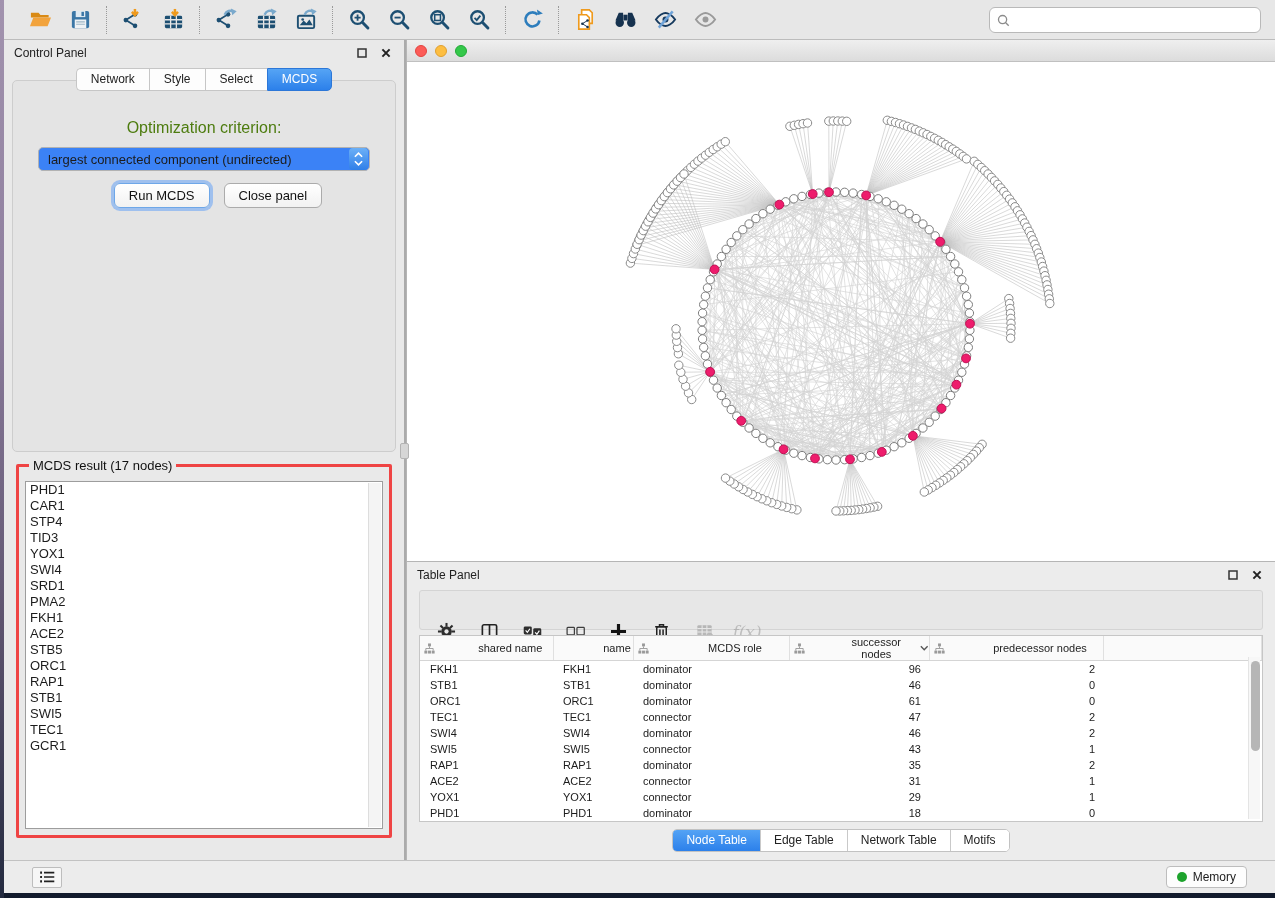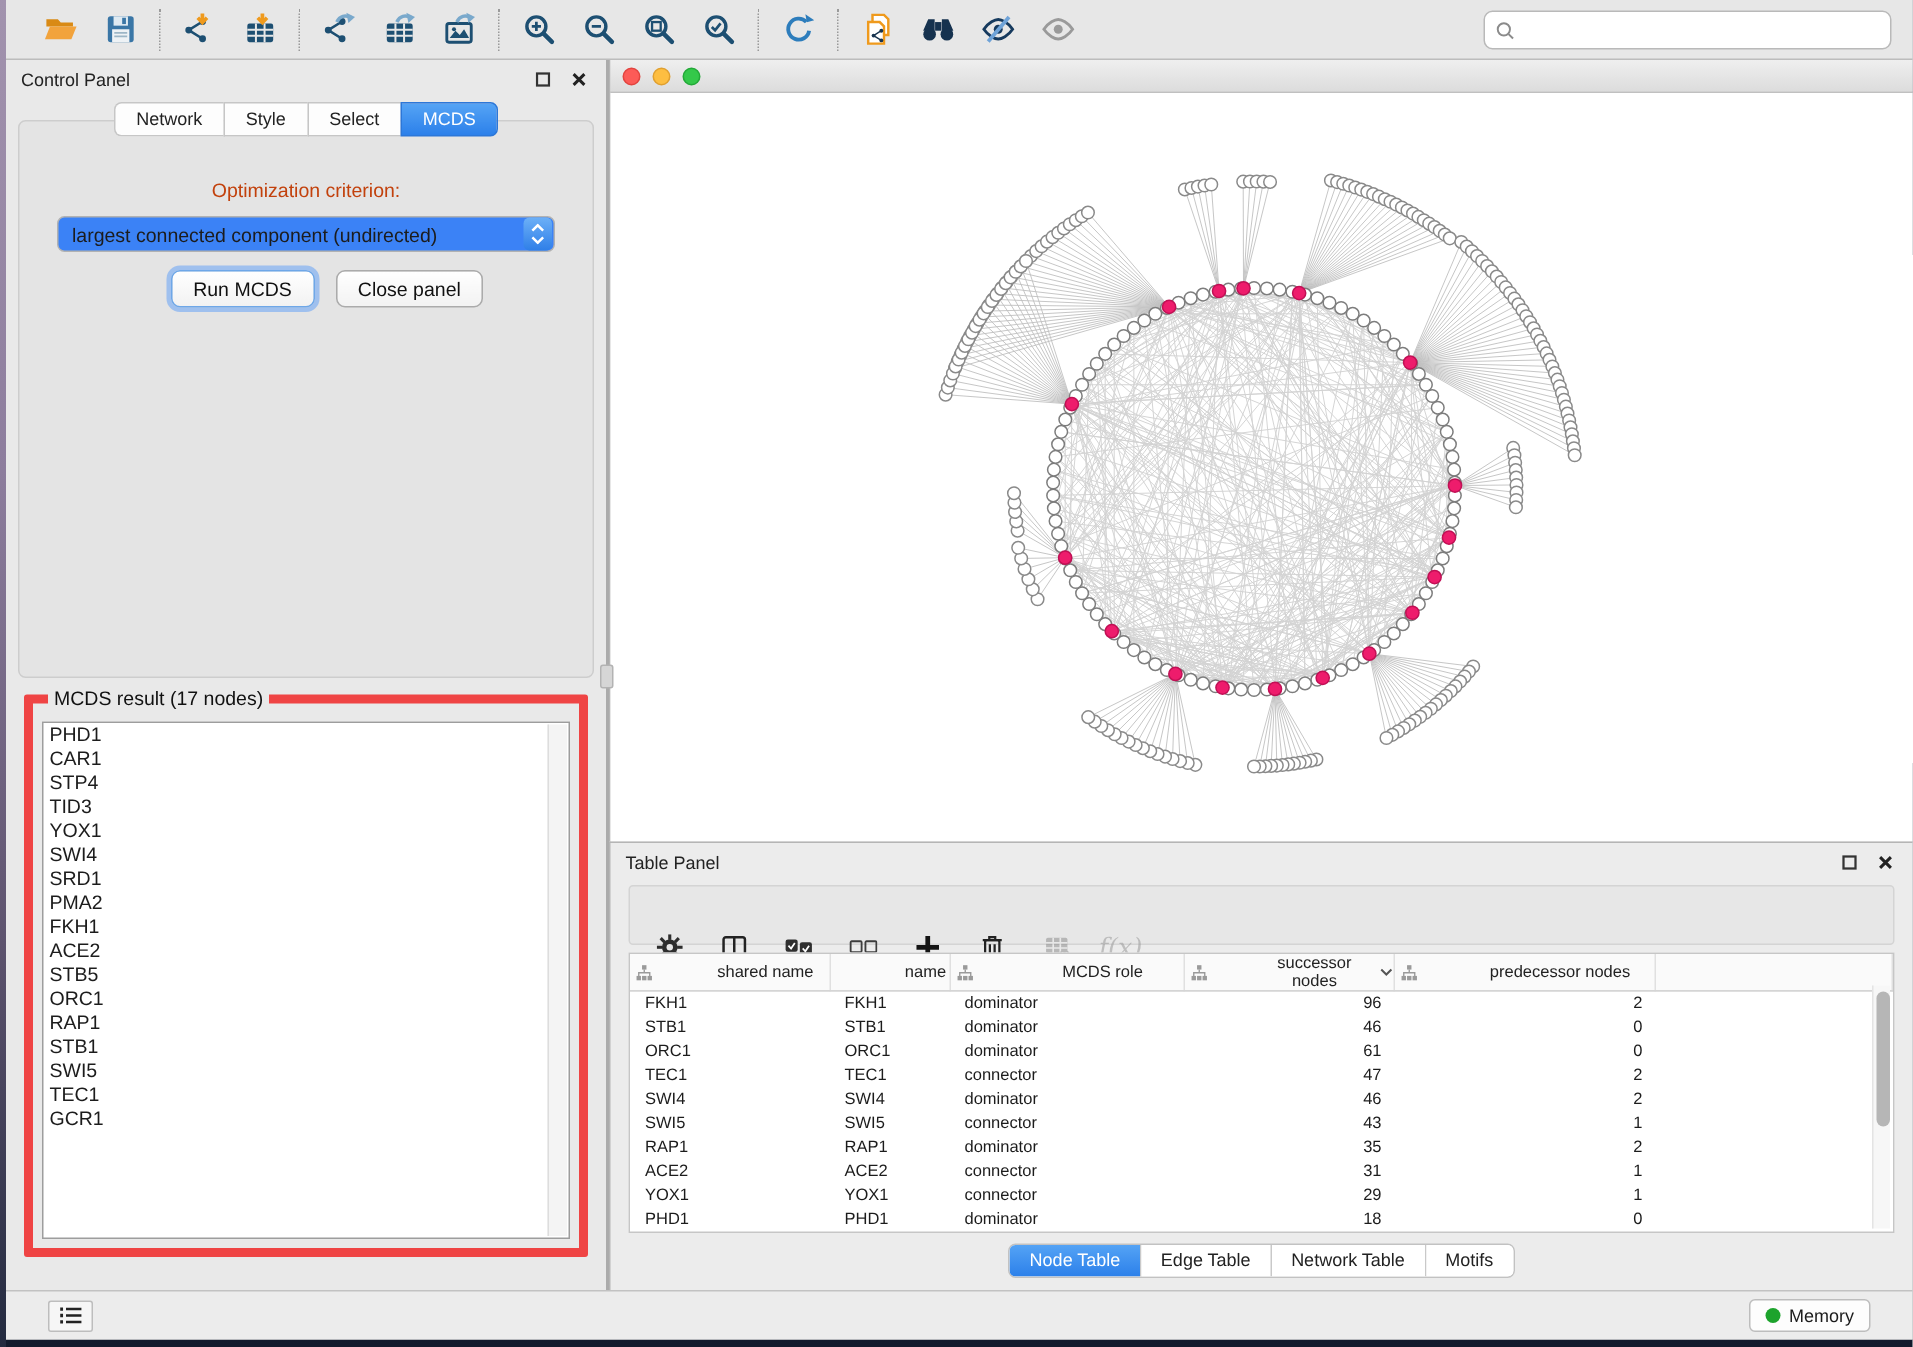--- a/index.html
+++ b/index.html
@@ -37,31 +37,31 @@
 
   
   .cp-tabs { display:flex; justify-content:center; gap:0; margin-top:2px; flex:0 0 auto; position:relative; z-index:2; }
   .cp-tab { padding:3px 14px 4px; background:#fdfdfd; border:1px solid #c6c6c6; border-right:none; font-size:12px; color:#222; cursor:pointer; }
   .cp-tab:first-child { border-radius:5px 0 0 5px; }
   .cp-tab:last-child { border-right:1px solid #c6c6c6; border-radius:0 5px 5px 0; }
   .cp-tab.active { background:linear-gradient(180deg,#55a4f5,#2c80ea); border-color:#2c77d8; color:#fff; }
 
   
   .cp-card { margin:-11px 8px 0; padding-top:14px; height:372px; background:#e4e4e4; border:1px solid #cdcdcd; border-radius:5px; flex:0 0 auto; position:relative; z-index:1; }
-  .crit-label { text-align:center; margin-top:24px; font-size:13px; color:#c2410c; }
+  .crit-label { text-align:center; margin-top:24px; font-size:16px; color:#4d7c0f; }
   .combo { margin:10px auto 0; width:332px; height:24px; background:#3b82f6; border:1px solid #b2b2b2; border-radius:5px; display:flex; align-items:center; position:relative; cursor:pointer; }
   .combo .val { flex:1; padding:0 6px 0 9px; font-size:13px; white-space:nowrap; overflow:hidden; }
   .combo .stepper { width:19px; height:22px; margin-right:1px; border-radius:4px; background:linear-gradient(180deg,#6cb0f7,#2f7fe8); display:flex; flex-direction:column; align-items:center; justify-content:center; gap:2px; }
   .combo .stepper svg { width:9px; height:6px; }
   .btn-row { display:flex; justify-content:center; gap:14px; margin-top:12px; }
   .mac-btn { padding:4px 14px; background:linear-gradient(180deg,#ffffff,#f2f2f2); border:1px solid #ababab; border-radius:6px; font-size:13px; color:#111; cursor:pointer; }
   .mac-btn.focused { box-shadow:0 0 0 3px rgba(102,163,245,.55); border-color:#6ea7e8;margin-left:28px; }
 
   
-  .result-group { margin:6px 12px 22px; flex:1; border:6px solid #ef4444; border-radius:2px; position:relative; padding:10px 6px 6px; min-height:0; }
+  .result-group { margin:6px 12px 22px; flex:1; border:3px solid #ef4444; border-radius:2px; position:relative; padding:10px 6px 6px; min-height:0; }
   .result-group legend { font-size:13px; color:#111; padding:0 4px; margin-left:4px; }
   .result-list { position:absolute; left:6px; right:6px; top:8px; bottom:6px; background:#fff; border:1px solid #9d9d9d; overflow:hidden; }
   .result-scroll { position:absolute; top:1px; bottom:1px; right:1px; width:13px; background:#f4f4f4; border-left:1px solid #ddd; }
   .result-item { font-size:13px; line-height:16px; padding-left:4px; cursor:default; }
 
   
   .net-win { height:521px; flex:0 0 auto; display:flex; flex-direction:column; border-left:1px solid #b5b5b5; }
   .net-titlebar { height:22px; background:linear-gradient(180deg,#efefef,#dcdcdc); border-bottom:1px solid #c0c0c0; display:flex; align-items:center; padding:0 8px; position:relative; flex:0 0 auto; }
   .lights { display:flex; gap:8px; }
   .light { width:12px; height:12px; border-radius:50%; cursor:pointer; }

